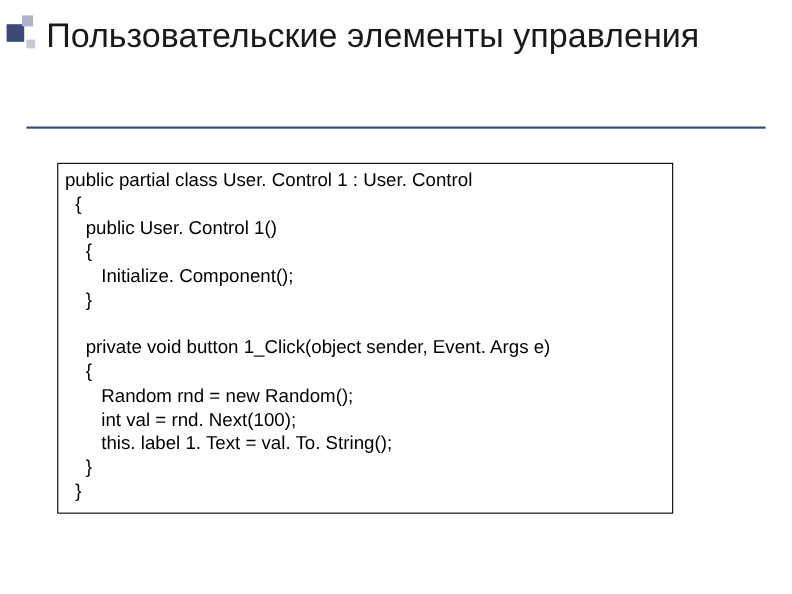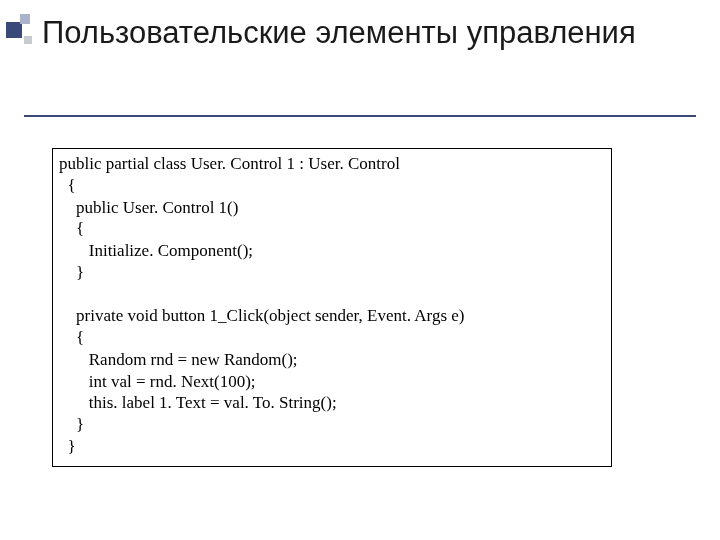--- a/index.html
+++ b/index.html
@@ -62,21 +62,21 @@
     color: #1a1a1a;
   }
   .code-box {
     position: absolute;
     top: 148px;
     left: 52px;
     width: 560px;
     border: 1.5px solid #000;
     padding: 4px 6px 8px 6px;
     box-sizing: border-box;
-    font-family: Liberation Serif, serif;
+    font-family: Liberation Sans, sans-serif;
     font-size: 17px;
     line-height: 1.28;
     color: #000;
     white-space: pre;
   }
 </style>
 </head>
 <body>
 
 <div class="slide">

